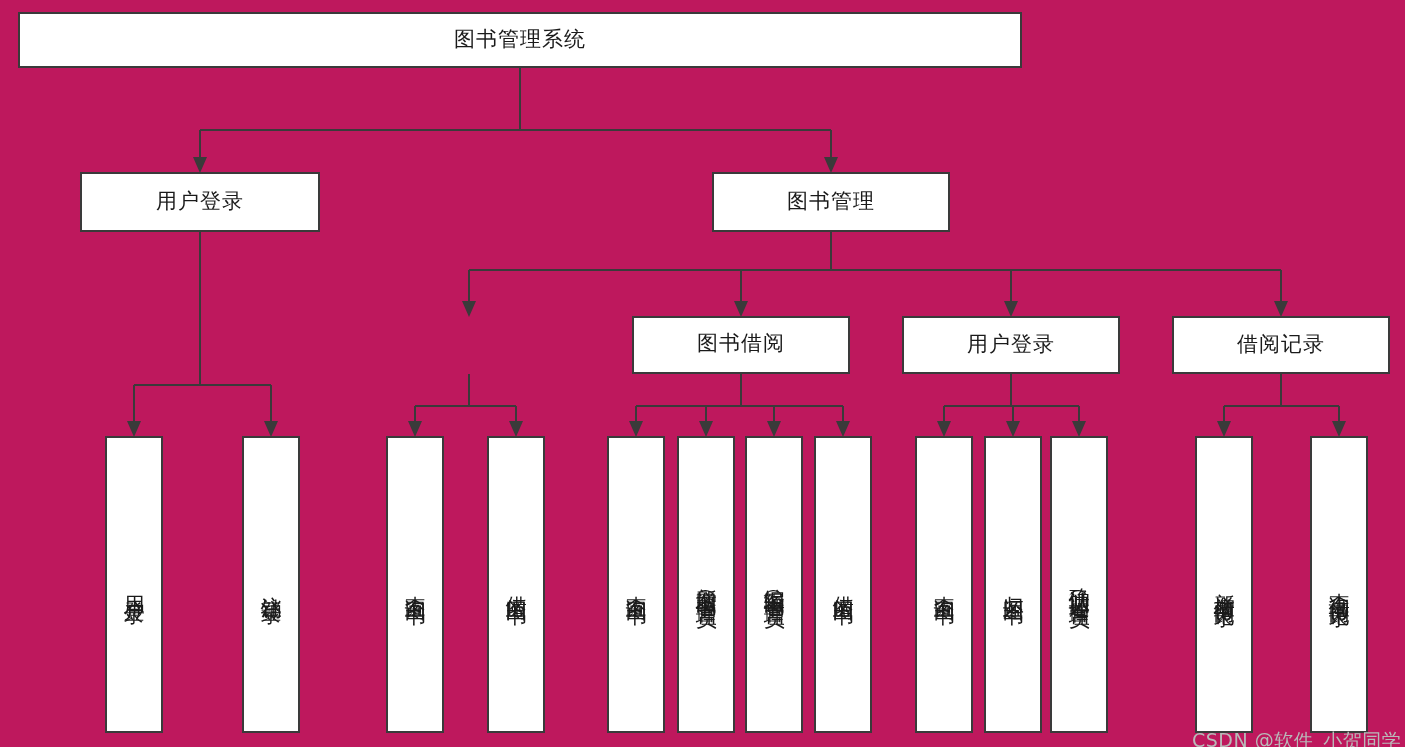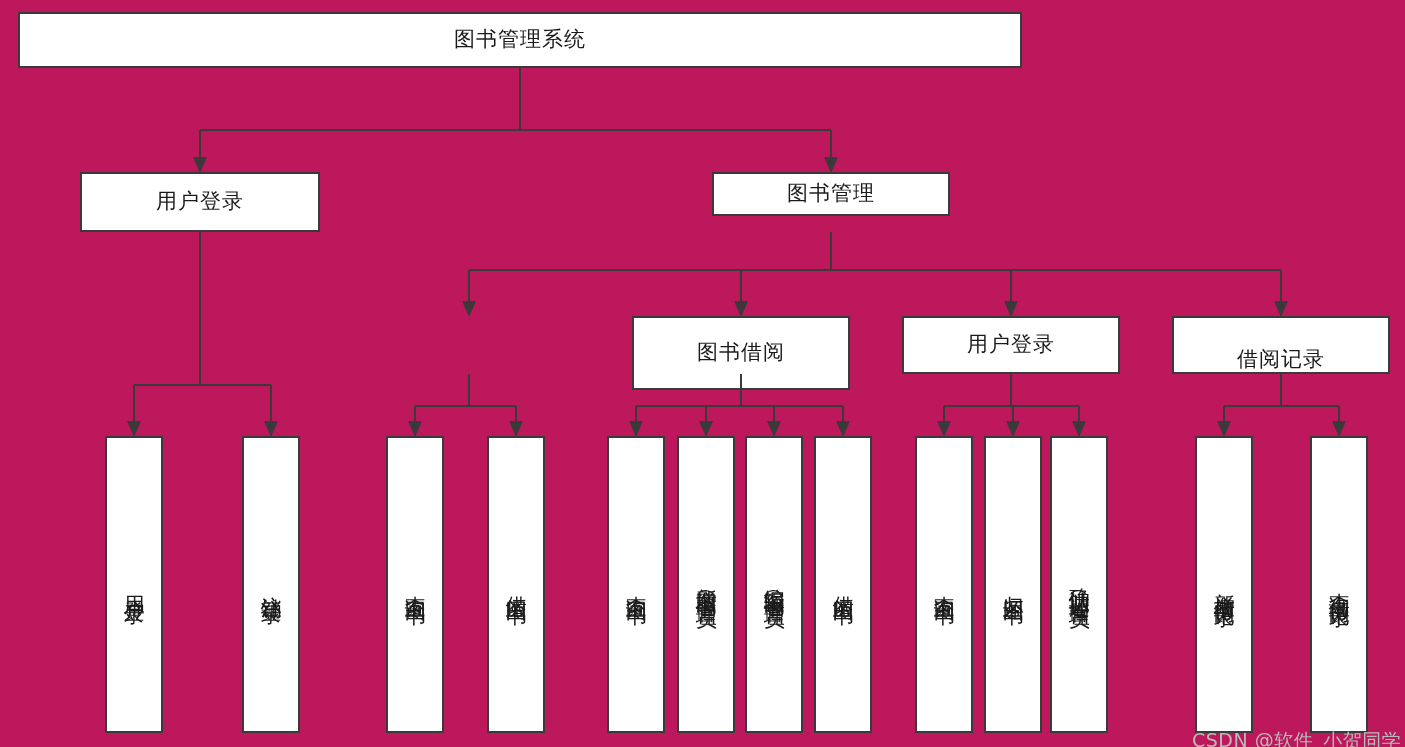--- a/index.html
+++ b/index.html
@@ -69,31 +69,31 @@
 
 <div id="canvas">
 
   <div class="node node-h" id="n-root" style="left: 18px; top: 12px; width: 1004px; height: 56px;">
       <span>图书管理系统</span>
     </div>
 
   <div class="node node-h" id="n-l2-0" style="left: 80px; top: 172px; width: 240px; height: 60px;">
       <span>用户登录</span>
     </div>
-  <div class="node node-h" id="n-l2-1" style="left: 712px; top: 172px; width: 238px; height: 44px;">
+  <div class="node node-h" id="n-l2-1" style="left: 712px; top: 172px; width: 238px; height: 60px;">
       <span>图书管理</span>
     </div>
 
-  <div class="node node-h" id="n-l3-1" style="left: 632px; top: 316px; width: 218px; height: 74px;">
+  <div class="node node-h" id="n-l3-1" style="left: 632px; top: 316px; width: 218px; height: 58px; font-family: Liberation Mono, monospace;">
       <span>图书借阅</span>
     </div>
   <div class="node node-h" id="n-l3-2" style="left: 902px; top: 316px; width: 218px; height: 58px;">
       <span>用户登录</span>
     </div>
-  <div class="node node-h" id="n-l3-3" style="left: 1172px; top: 316px; width: 218px; height: 58px; align-items: flex-end;">
+  <div class="node node-h" id="n-l3-3" style="left: 1172px; top: 316px; width: 218px; height: 58px;">
       <span>借阅记录</span>
     </div>
 
   <div class="node node-v" id="n-lf-0" style="left: 105px; top: 436px; width: 58px; height: 297px;">
       <span>用户登录</span>
     </div>
   <div class="node node-v" id="n-lf-1" style="left: 242px; top: 436px; width: 58px; height: 297px;">
       <span>注销登录</span>
     </div>
   <div class="node node-v" id="n-lf-2" style="left: 386px; top: 436px; width: 58px; height: 297px;">

